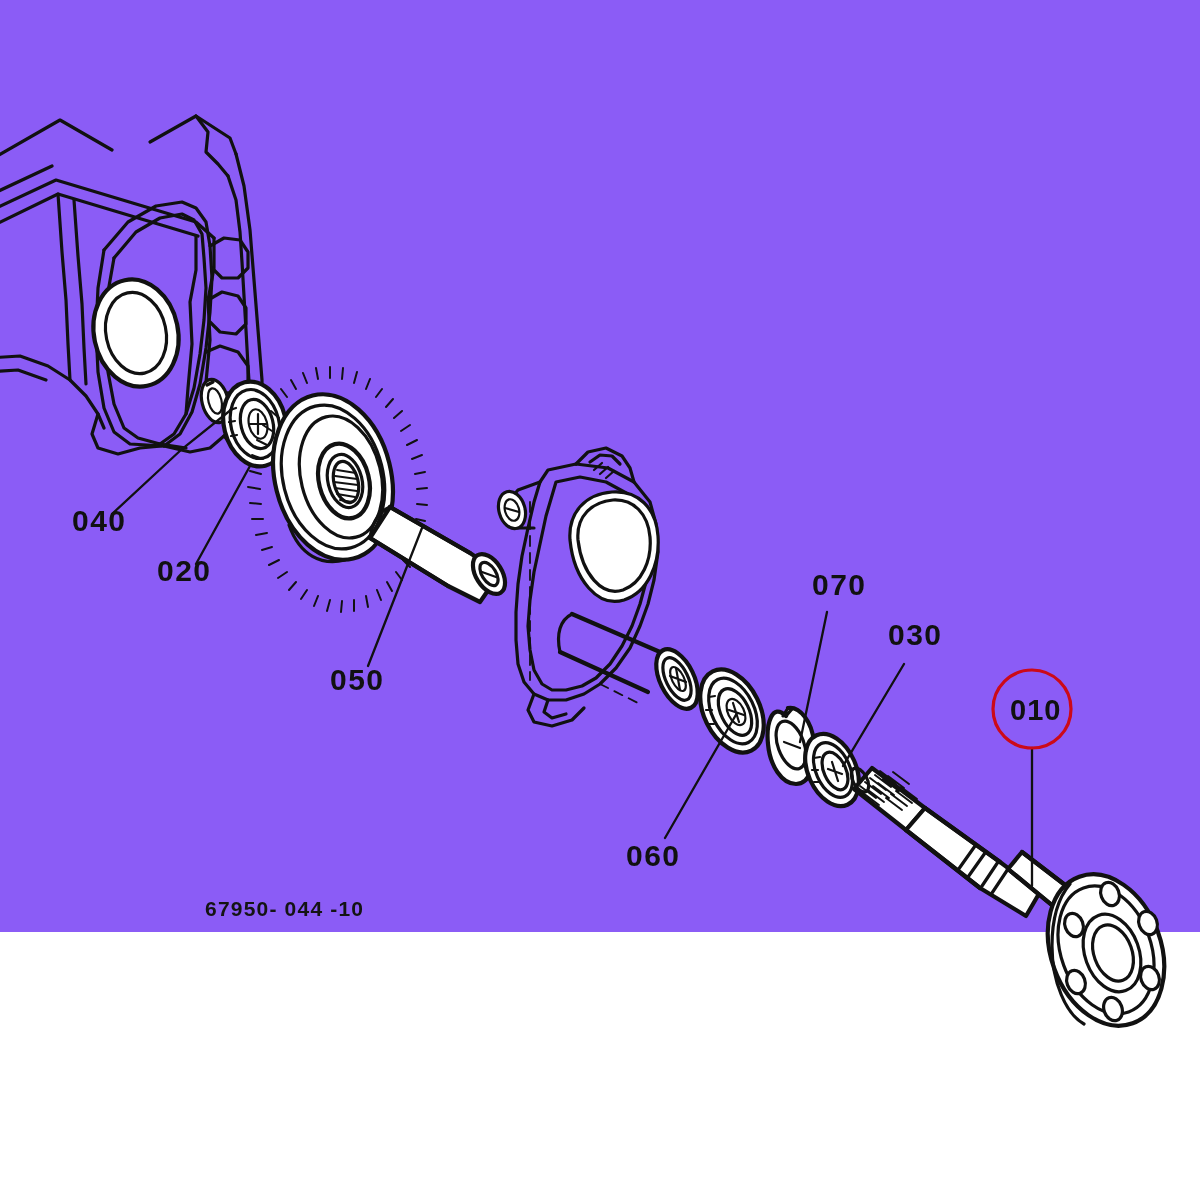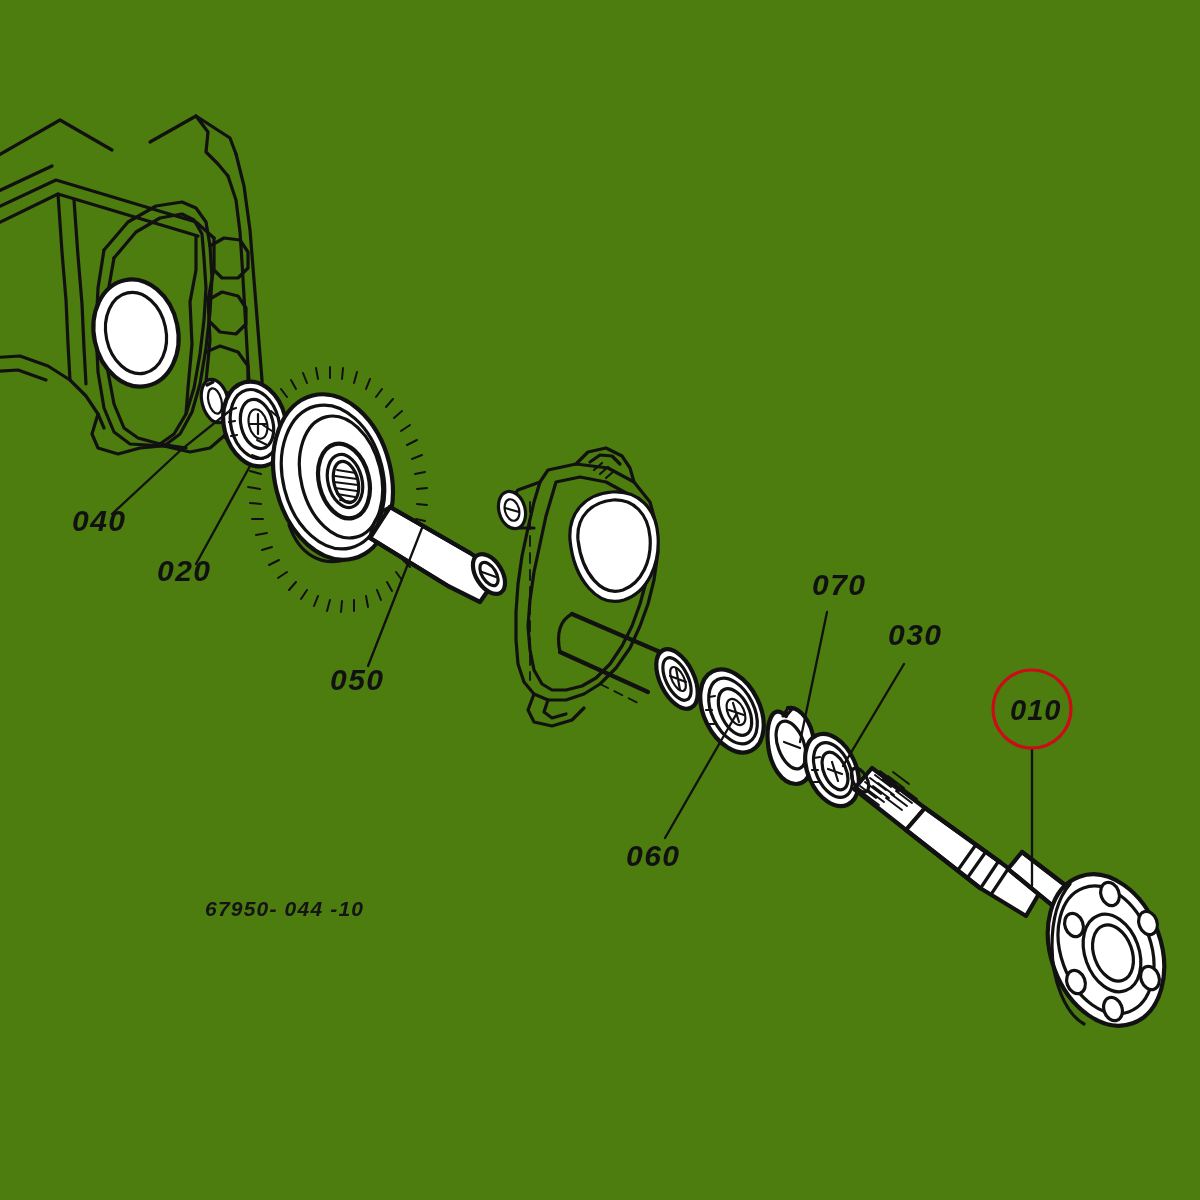--- a/index.html
+++ b/index.html
@@ -10,23 +10,22 @@
   }
   body {
     width: 1200px;
     height: 1200px;
     overflow: hidden;
     font-family: "Liberation Sans", sans-serif;
   }
   #sheet {
     position: relative;
     width: 1200px;
-    height: 1200px;
-    background: #4d7c0f;
-    font-style: italic;
+    height: 932px;
+    background: #8b5cf6;
   }
   #art {
     position: absolute;
     left: 0;
     top: 0;
     width: 1200px;
     height: 1200px;
   }
   .calloutText {
     font-family: "Liberation Sans", sans-serif;

